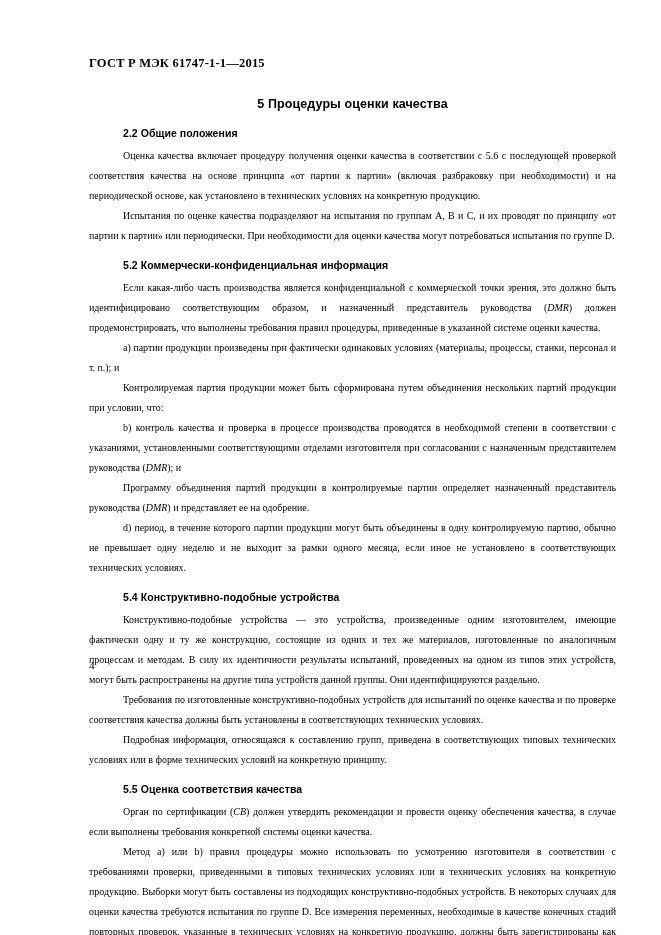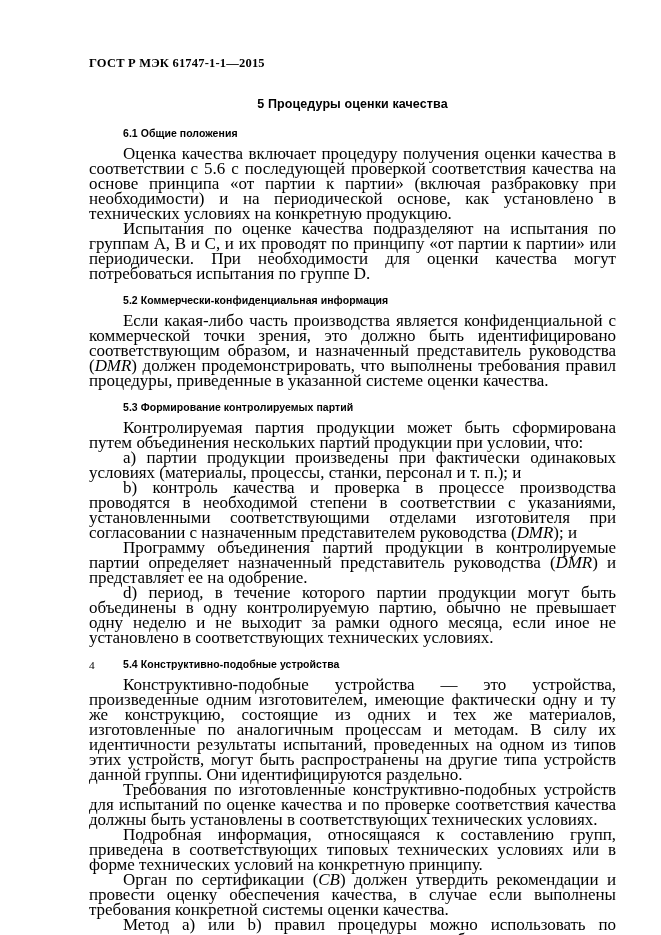--- a/index.html
+++ b/index.html
@@ -41,22 +41,22 @@
   }
   h2.sub-title {
     font-family: "Liberation Sans", sans-serif;
     font-size: 10.5px;
     font-weight: bold;
     margin: 13px 0 7px 0;
     padding-left: 34px;
     letter-spacing: 0.05px;
   }
   p.para {
-    font-size: 17px;
-    line-height: 15px;
+    font-size: 10px;
+    line-height: 20px;
     margin: 0;
     text-align: justify;
     text-indent: 34px;
     letter-spacing: -0.05px;
     word-spacing: 0.1px;
   }
   p.para.listitem {
     text-indent: 34px;
   }
   .page-number {
@@ -71,37 +71,37 @@
 </style>
 </head>
 <body>
 
 <div class="page">
 
   <div class="doc-header">ГОСТ Р МЭК 61747-1-1—2015</div>
 
   <h1 class="section-title">5  Процедуры оценки качества</h1>
 
-  <h2 class="sub-title">6.1  Общие положения</h2>
+  <h2 class="sub-title">2.2  Общие положения</h2>
   <p class="para">Оценка качества включает процедуру получения оценки качества в соответствии с 5.6 с последующей проверкой соответствия качества на основе принципа «от партии к партии» (включая разбраковку при необходимости) и на периодической основе, как установлено в технических условиях на конкретную продукцию.</p>
   <p class="para">Испытания по оценке качества подразделяют на испытания по группам А, В и С, и их проводят по принципу «от партии к партии» или периодически. При необходимости для оценки качества могут потребоваться испытания по группе D.</p>
 
   <h2 class="sub-title">5.2  Коммерчески-конфиденциальная информация</h2>
   <p class="para">Если какая-либо часть производства является конфиденциальной с коммерческой точки зрения, это должно быть идентифицировано соответствующим образом, и назначенный представитель руководства (<em>DMR</em>) должен продемонстрировать, что выполнены требования правил процедуры, приведенные в указанной системе оценки качества.</p>
 
-  <h2 class="sub-title">5.3  Формирование контролируемых партий</h2>
+  <p class="para listitem">a) партии продукции произведены при фактически одинаковых условиях (материалы, процессы, станки, персонал и т. п.); и</p>
   <p class="para">Контролируемая партия продукции может быть сформирована путем объединения нескольких партий продукции при условии, что:</p>
-  <p class="para listitem">a) партии продукции произведены при фактически одинаковых условиях (материалы, процессы, станки, персонал и т. п.); и</p>
   <p class="para listitem">b) контроль качества и проверка в процессе производства проводятся в необходимой степени в соответствии с указаниями, установленными соответствующими отделами изготовителя при согласовании с назначенным представителем руководства (<em>DMR</em>); и</p>
   <p class="para">Программу объединения партий продукции в контролируемые партии определяет назначенный представитель руководства (<em>DMR</em>) и представляет ее на одобрение.</p>
   <p class="para listitem">d) период, в течение которого партии продукции могут быть объединены в одну контролируемую партию, обычно не превышает одну неделю и не выходит за рамки одного месяца, если иное не установлено в соответствующих технических условиях.</p>
 
   <h2 class="sub-title">5.4  Конструктивно-подобные устройства</h2>
   <p class="para">Конструктивно-подобные устройства — это устройства, произведенные одним изготовителем, имеющие фактически одну и ту же конструкцию, состоящие из одних и тех же материалов, изготовленные по аналогичным процессам и методам. В силу их идентичности результаты испытаний, проведенных на одном из типов этих устройств, могут быть распространены на другие типа устройств данной группы. Они идентифицируются раздельно.</p>
   <p class="para">Требования по изготовленные конструктивно-подобных устройств для испытаний по оценке качества и по проверке соответствия качества должны быть установлены в соответствующих технических условиях.</p>
   <p class="para">Подробная информация, относящаяся к составлению групп, приведена в соответствующих типовых технических условиях или в форме технических условий на конкретную принципу.</p>
 
+  <h2 class="sub-title">5.5  Оценка соответствия качества</h2>
   <p class="para">Орган по сертификации (<em>CB</em>) должен утвердить рекомендации и провести оценку обеспечения качества, в случае если выполнены требования конкретной системы оценки качества.</p>
   <p class="para">Метод a) или b) правил процедуры можно использовать по усмотрению изготовителя в соответствии с требованиями проверки, приведенными в типовых технических условиях или в технических условиях на конкретную продукцию. Выборки могут быть составлены из подходящих конструктивно-подобных устройств. В некоторых случаях для оценки качества требуются испытания по группе D. Все измерения переменных, необходимые в качестве конечных стадий повторных проверок, указанные в технических условиях на конкретную продукцию, должны быть зарегистрированы как переменные данные.</p>
 
   <div class="page-number">4</div>
 
 </div>
 
 </body></html>

